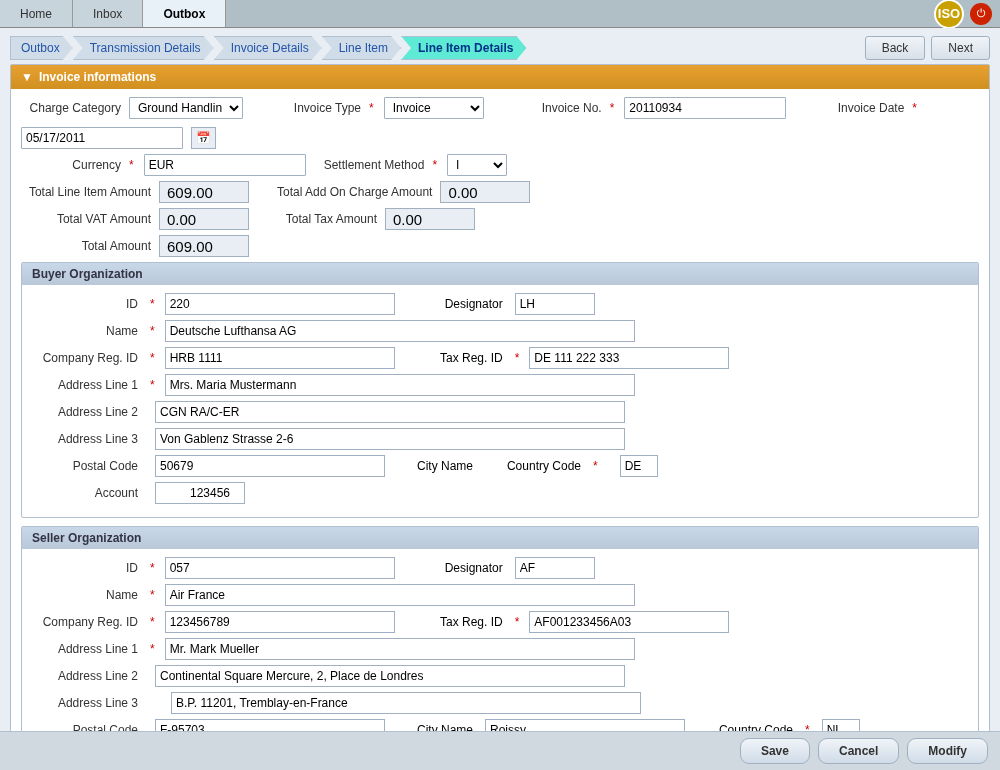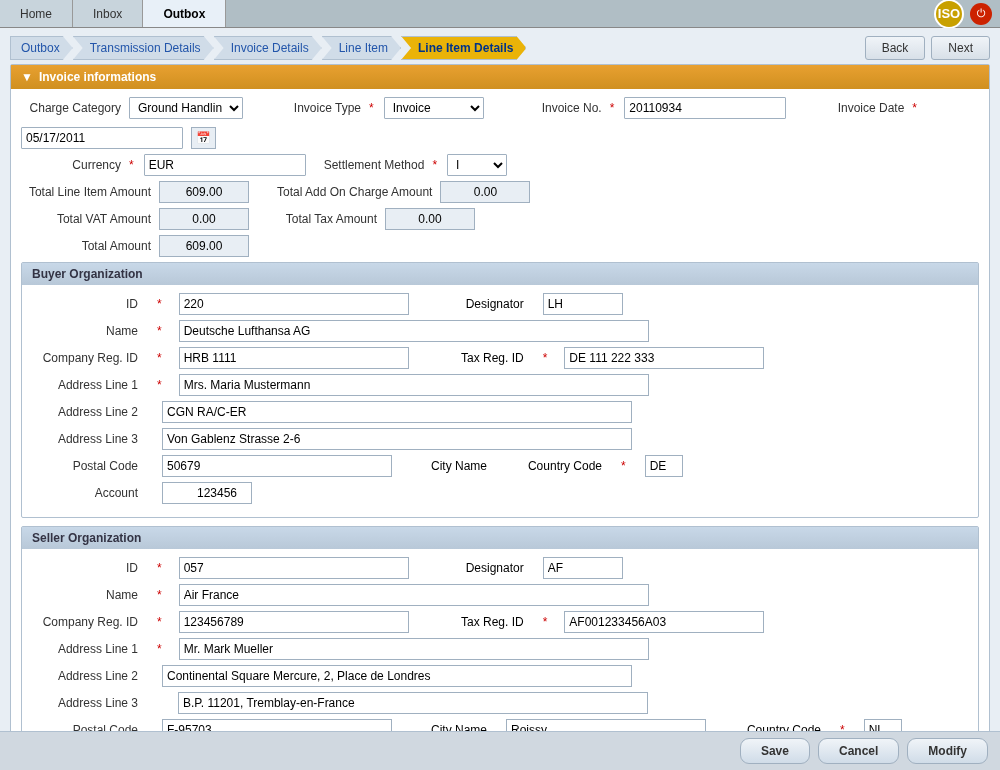--- a/index.html
+++ b/index.html
@@ -79,21 +79,21 @@
       font-size: 12px;
       position: relative;
       margin-right: -2px;
       clip-path: polygon(0 0, calc(100% - 10px) 0, 100% 50%, calc(100% - 10px) 100%, 0 100%, 10px 50%);
     }
     .breadcrumb-item:first-child {
       clip-path: polygon(0 0, calc(100% - 10px) 0, 100% 50%, calc(100% - 10px) 100%, 0 100%);
       padding-left: 10px;
     }
     .breadcrumb-item.active {
-      background: #eab308;
+      background: #5eead4;
       font-weight: bold;
       color: #003388;
     }
     .nav-buttons {
       margin-left: auto;
       display: flex;
       gap: 6px;
     }
     .nav-btn {
       padding: 4px 16px;
@@ -163,23 +163,23 @@
 
     select.form-input {
       width: auto;
     }
 
     .amount-field {
       background: #e8eef4;
       border: 1px solid #a0b0c0;
       padding: 2px 7px;
       height: 22px;
-      text-align: center;
+      text-align: left;
       width: 90px;
-      font-size: 12px;
+      font-size: 15px;
     }
 
     
     .subsection {
       border: 1px solid #b0c0d0;
       margin-bottom: 8px;
       border-radius: 2px;
     }
     .subsection-header {
       background: linear-gradient(to bottom, #c8d8e8, #b8c8d8);
@@ -190,21 +190,21 @@
     }
     .subsection-body {
       padding: 8px 10px;
     }
 
     
     .org-form-row {
       display: flex;
       align-items: center;
       margin-bottom: 5px;
-      gap: 15px;
+      gap: 8px;
     }
     .org-label {
       width: 110px;
       text-align: right;
       color: #333;
       flex-shrink: 0;
       padding-right: 4px;
     }
     .org-input {
       border: 1px solid #a0b0c0;
@@ -372,21 +372,21 @@
               <span class="org-label">Address Line 3</span>
               <input type="text" class="org-input org-input-full" style="margin-left: 5px;" value="Von Gablenz Strasse 2-6">
             </div>
 
             <div class="org-form-row">
               <span class="org-label">Postal Code</span>
               <input type="text" class="org-input org-input-id" style="margin-left: 5px;" value="50679">
               <span style="margin-left:20px; width:60px; text-align:right;">City Name</span>
               <span style="margin-left:20px; width:80px; text-align:right;">Country Code</span>
               <span class="required-star" style="margin-left:4px;">*</span>
-              <input type="text" class="org-input org-input-xsmall" style="margin-left: 2px;" value="DE">
+              <input type="text" class="org-input org-input-xsmall" style="margin-left: 12px;" value="DE">
             </div>
 
             <div class="org-form-row">
               <span class="org-label">Account</span>
               <input type="text" class="org-input org-input-account" style="margin-left: 5px; padding-left: 34px;" value="123456">
             </div>
 
           </div>
         </div>
 

